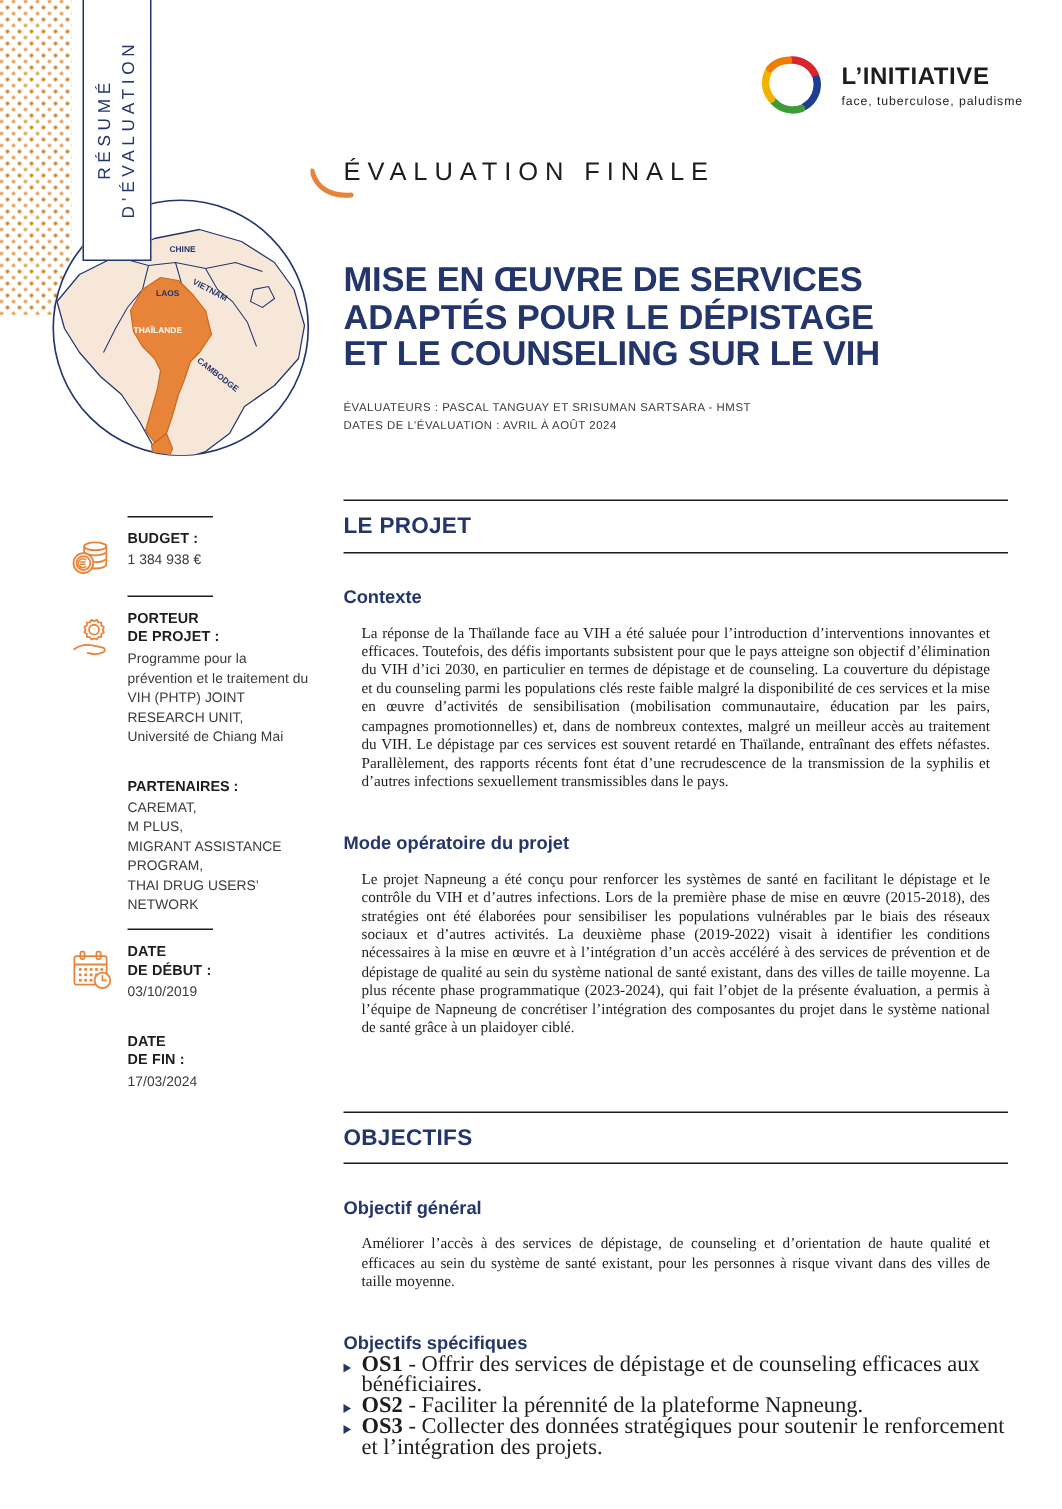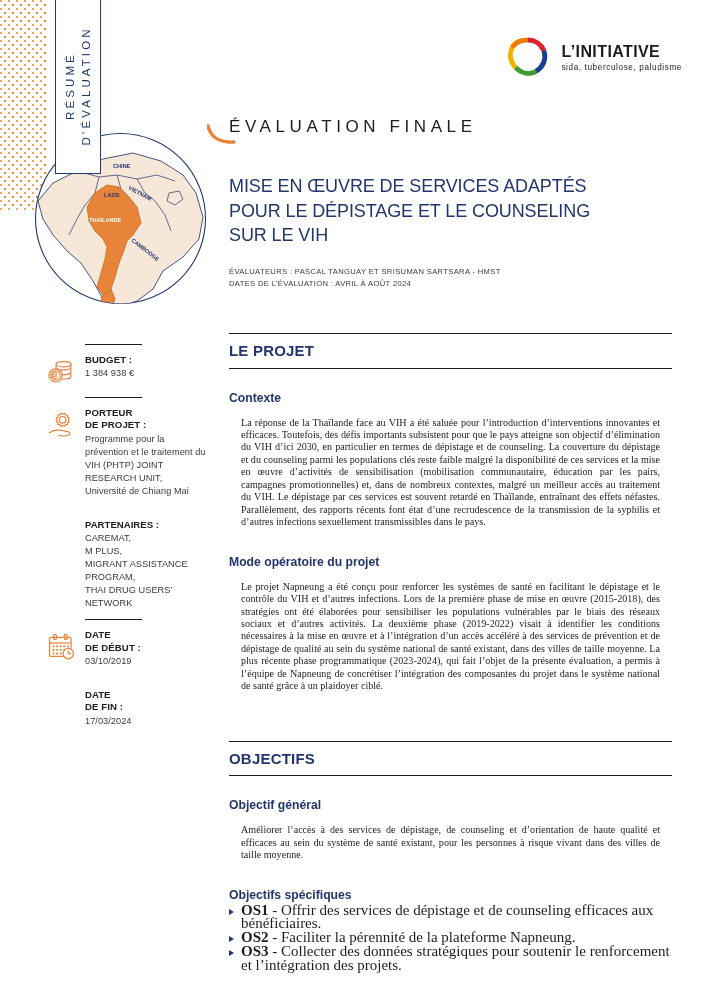--- a/index.html
+++ b/index.html
@@ -92,21 +92,21 @@
     letter-spacing: 0.6px;
     color: #1d1d1b;
     margin-top: 4px;
     line-height: 1;
   }
 
   
   .kicker-wrap {
     position: absolute;
     left: 229px;
-    top: 118px;
+    top: 106px;
   }
   .kicker-swoosh {
     position: absolute;
     left: -22px;
     top: 4px;
     width: 30px;
     height: 24px;
   }
   .kicker {
     font-size: 17px;
@@ -115,22 +115,22 @@
     font-weight: 400;
     line-height: 1;
     white-space: nowrap;
   }
 
   .main-title {
     position: absolute;
     left: 229px;
     top: 174px;
     width: 380px;
-    font-size: 18px;
-    font-weight: normal;
+    font-size: 23px;
+    font-weight: bold;
     line-height: 24.5px;
     color: #23356b;
     letter-spacing: -0.1px;
   }
 
   .meta-lines {
     position: absolute;
     left: 229px;
     top: 266px;
     font-size: 7.6px;
@@ -310,21 +310,21 @@
     <g fill="none" stroke-width="5.2" stroke-linecap="round">
       <path d="M22 4.2 A17.8 17.8 0 0 1 38.4 15" stroke="#d9242b"></path>
       <path d="M39.2 17.5 A17.8 17.8 0 0 1 31 36.6" stroke="#1c3f94"></path>
       <path d="M28.6 38 A17.8 17.8 0 0 1 9.6 33.5" stroke="#3f9c35"></path>
       <path d="M7.6 31.4 A17.8 17.8 0 0 1 5.4 12.3" stroke="#f2b300"></path>
       <path d="M6.6 10.2 A17.8 17.8 0 0 1 19.6 4.4" stroke="#ef7d00"></path>
     </g>
   </svg>
   <div class="logo-text-wrap">
     <div class="logo-title">L’INITIATIVE</div>
-    <div class="logo-sub">sida, tuberculose, paludisme</div>
+    <div class="logo-sub">face, tuberculose, paludisme</div>
   </div>
 </div>
 
 <div class="kicker-wrap">
   <svg class="kicker-swoosh" viewBox="0 0 30 24" aria-hidden="true">
     <path d="M1 4 C4 16, 14 21, 27 20" fill="none" stroke="#E8833A" stroke-width="3.4" stroke-linecap="round"></path>
   </svg>
   <div class="kicker">ÉVALUATION FINALE</div>
 </div>
 

